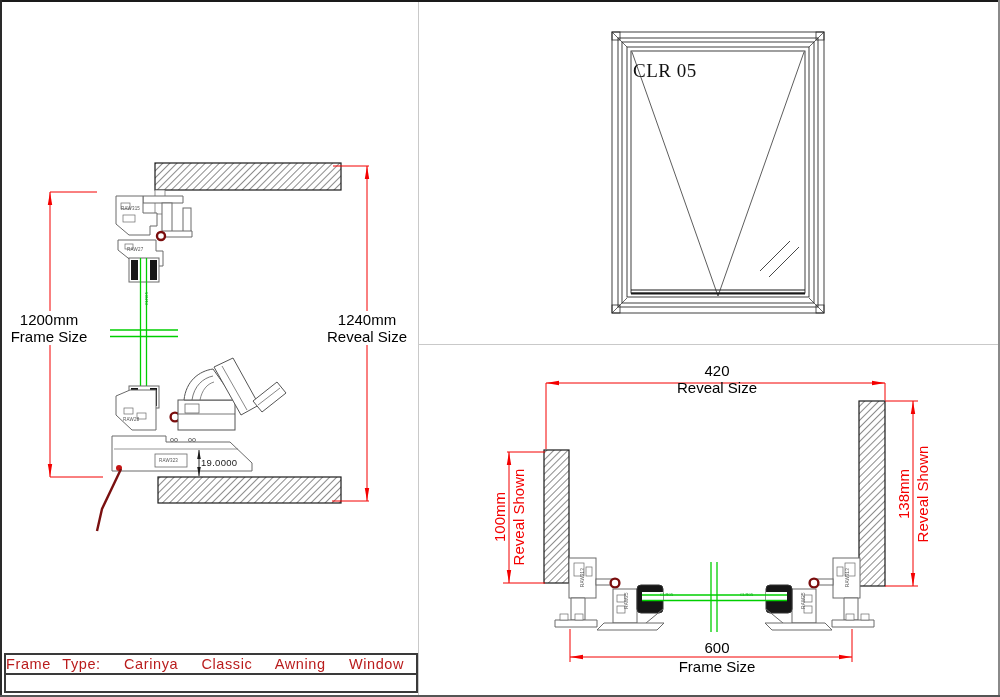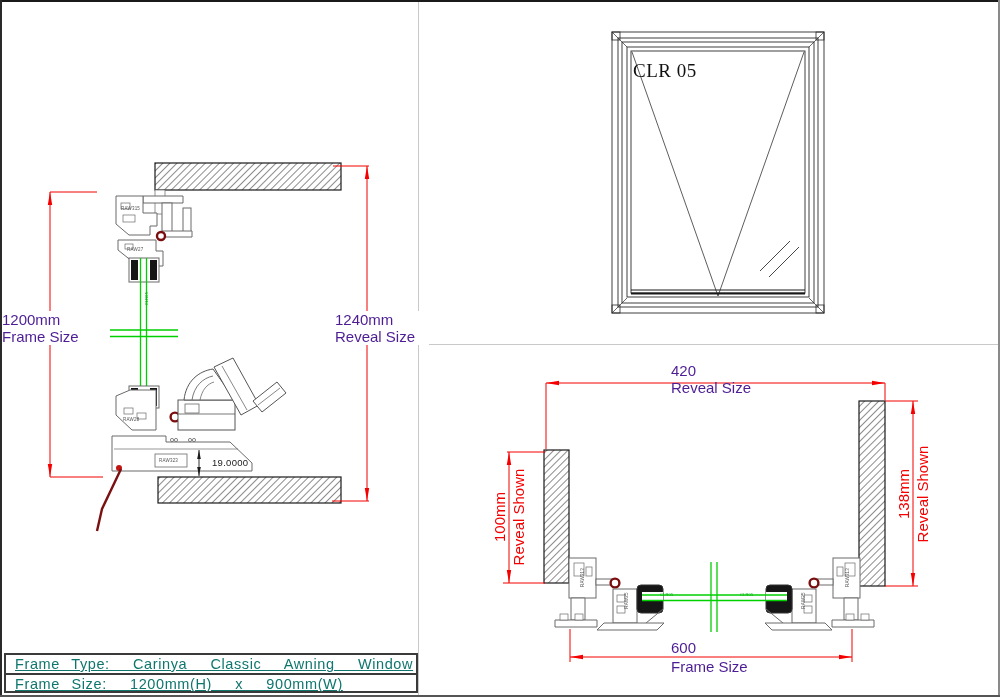--- a/index.html
+++ b/index.html
@@ -1,37 +1,37 @@
 <!DOCTYPE html>
 <html><head>
 <meta charset="utf-8">
 <style>
   html,body{margin:0;padding:0;background:#e8e8e8;}
   #canvas{position:relative;width:1000px;height:697px;background:#ffffff;overflow:hidden;
           font-family:"Liberation Sans",sans-serif;}
   .edge{position:absolute;}
   svg{position:absolute;display:block;}
-  .dimtext{position:absolute;color:#4c1d95;font:15px/17px "Liberation Sans",sans-serif;
-           text-align:left;white-space:nowrap;}
+  .dimtext{position:absolute;color:#000000;font:15px/17px "Liberation Sans",sans-serif;
+           text-align:center;white-space:nowrap;}
   .dimtext.masked{background:#ffffff;}
   .vdim{position:absolute;color:#f40000;font:15px/19px "Liberation Sans",sans-serif;
         text-align:center;transform:rotate(-90deg);white-space:nowrap;}
   .tl{position:absolute;font:4.5px/5px "Liberation Sans",sans-serif;color:#555;
       letter-spacing:.2px;white-space:nowrap;}
   .tl.vert{transform:rotate(-90deg);}
   .tl.green{color:#00a810;font-size:4px;}
   #clr05{position:absolute;left:633px;top:47px;color:#111;
          font:19px/22px "Liberation Serif",serif;letter-spacing:.5px;margin-top:13px;}
-  #gap19{position:absolute;left:212px;top:457px;color:#1a1a1a;
+  #gap19{position:absolute;left:201px;top:457px;color:#1a1a1a;
          font:9.5px/11px "Liberation Sans",sans-serif;letter-spacing:.3px;text-align:right;}
   .titleblock{position:absolute;left:4px;top:653px;width:414px;height:40px;
               border:2px solid #3a3a3a;box-sizing:border-box;background:#fff;}
-  .tbrow{height:18px;display:flex;align-items:center;padding-left:9px;
-         color:#0f766e;font:14.5px/16px "Liberation Sans",sans-serif;
-         letter-spacing:.6px;word-spacing:7px;white-space:pre;text-decoration:underline;}
+  .tbrow{height:18px;display:flex;align-items:center;
+         color:#b91c1c;font:14.5px/16px "Liberation Sans",sans-serif;
+         letter-spacing:.6px;word-spacing:7px;white-space:pre;}
   .tbrow.first{border-bottom:2px solid #3a3a3a;}
 </style>
 </head>
 <body>
 
 <div id="canvas">
 
   <svg style="left:0;top:0" width="418" height="650" viewBox="0 0 418 650">
     <defs>
       <pattern id="hp1" width="5" height="5" patternUnits="userSpaceOnUse" patternTransform="rotate(45)">
@@ -227,21 +227,21 @@
   <div class="edge" style="left:418px;top:344px;width:582px;height:1px;background:#c9c9c9"></div>
   <div class="edge" style="left:0;top:0;width:1000px;height:2px;background:#1a1a1a"></div>
   <div class="edge" style="left:0;top:0;width:2px;height:697px;background:#2a2a2a"></div>
   <div class="edge" style="left:998px;top:0;width:2px;height:697px;background:#8a8a8a"></div>
   <div class="edge" style="left:0;top:695px;width:1000px;height:2px;background:#555"></div>
 
   <div class="dimtext masked" style="left:2px;top:311px;width:94px;">
     <span>1200mm</span><br>
     <span>Frame Size</span>
   </div>
-  <div class="dimtext masked" style="left:320px;top:311px;width:94px;margin-left:15px;">
+  <div class="dimtext masked" style="left:320px;top:311px;width:94px;">
     <span>1240mm</span><br>
     <span>Reveal Size</span>
   </div>
   <div class="dimtext" style="left:671px;top:362px;width:92px;">
     <span>420</span><br>
     <span>Reveal Size</span>
   </div>
   <div class="dimtext" style="left:671px;top:638px;width:92px;line-height:19px;">
     <span>600</span><br>
     <span>Frame Size</span>
@@ -266,16 +266,15 @@
 
   <div class="tl vert" style="left:567px;top:575px;width:30px;text-align:center;">RAW313</div>
   <div class="tl vert" style="left:611px;top:598px;width:30px;text-align:center;">RAW25</div>
   <div class="tl vert" style="left:832px;top:575px;width:30px;text-align:center;">RAW313</div>
   <div class="tl vert" style="left:788px;top:598px;width:30px;text-align:center;">RAW25</div>
   <div class="tl green" style="left:660px;top:592px;">CLR05</div>
   <div class="tl green" style="left:740px;top:592px;">CLR05</div>
 
   <div class="titleblock">
     <div class="tbrow first">Frame Type:  Carinya  Classic  Awning  Window</div>
-    <div class="tbrow">Frame Size:  1200mm(H)  x  900mm(W)</div>
   </div>
 
 </div>
 
 </body></html>

